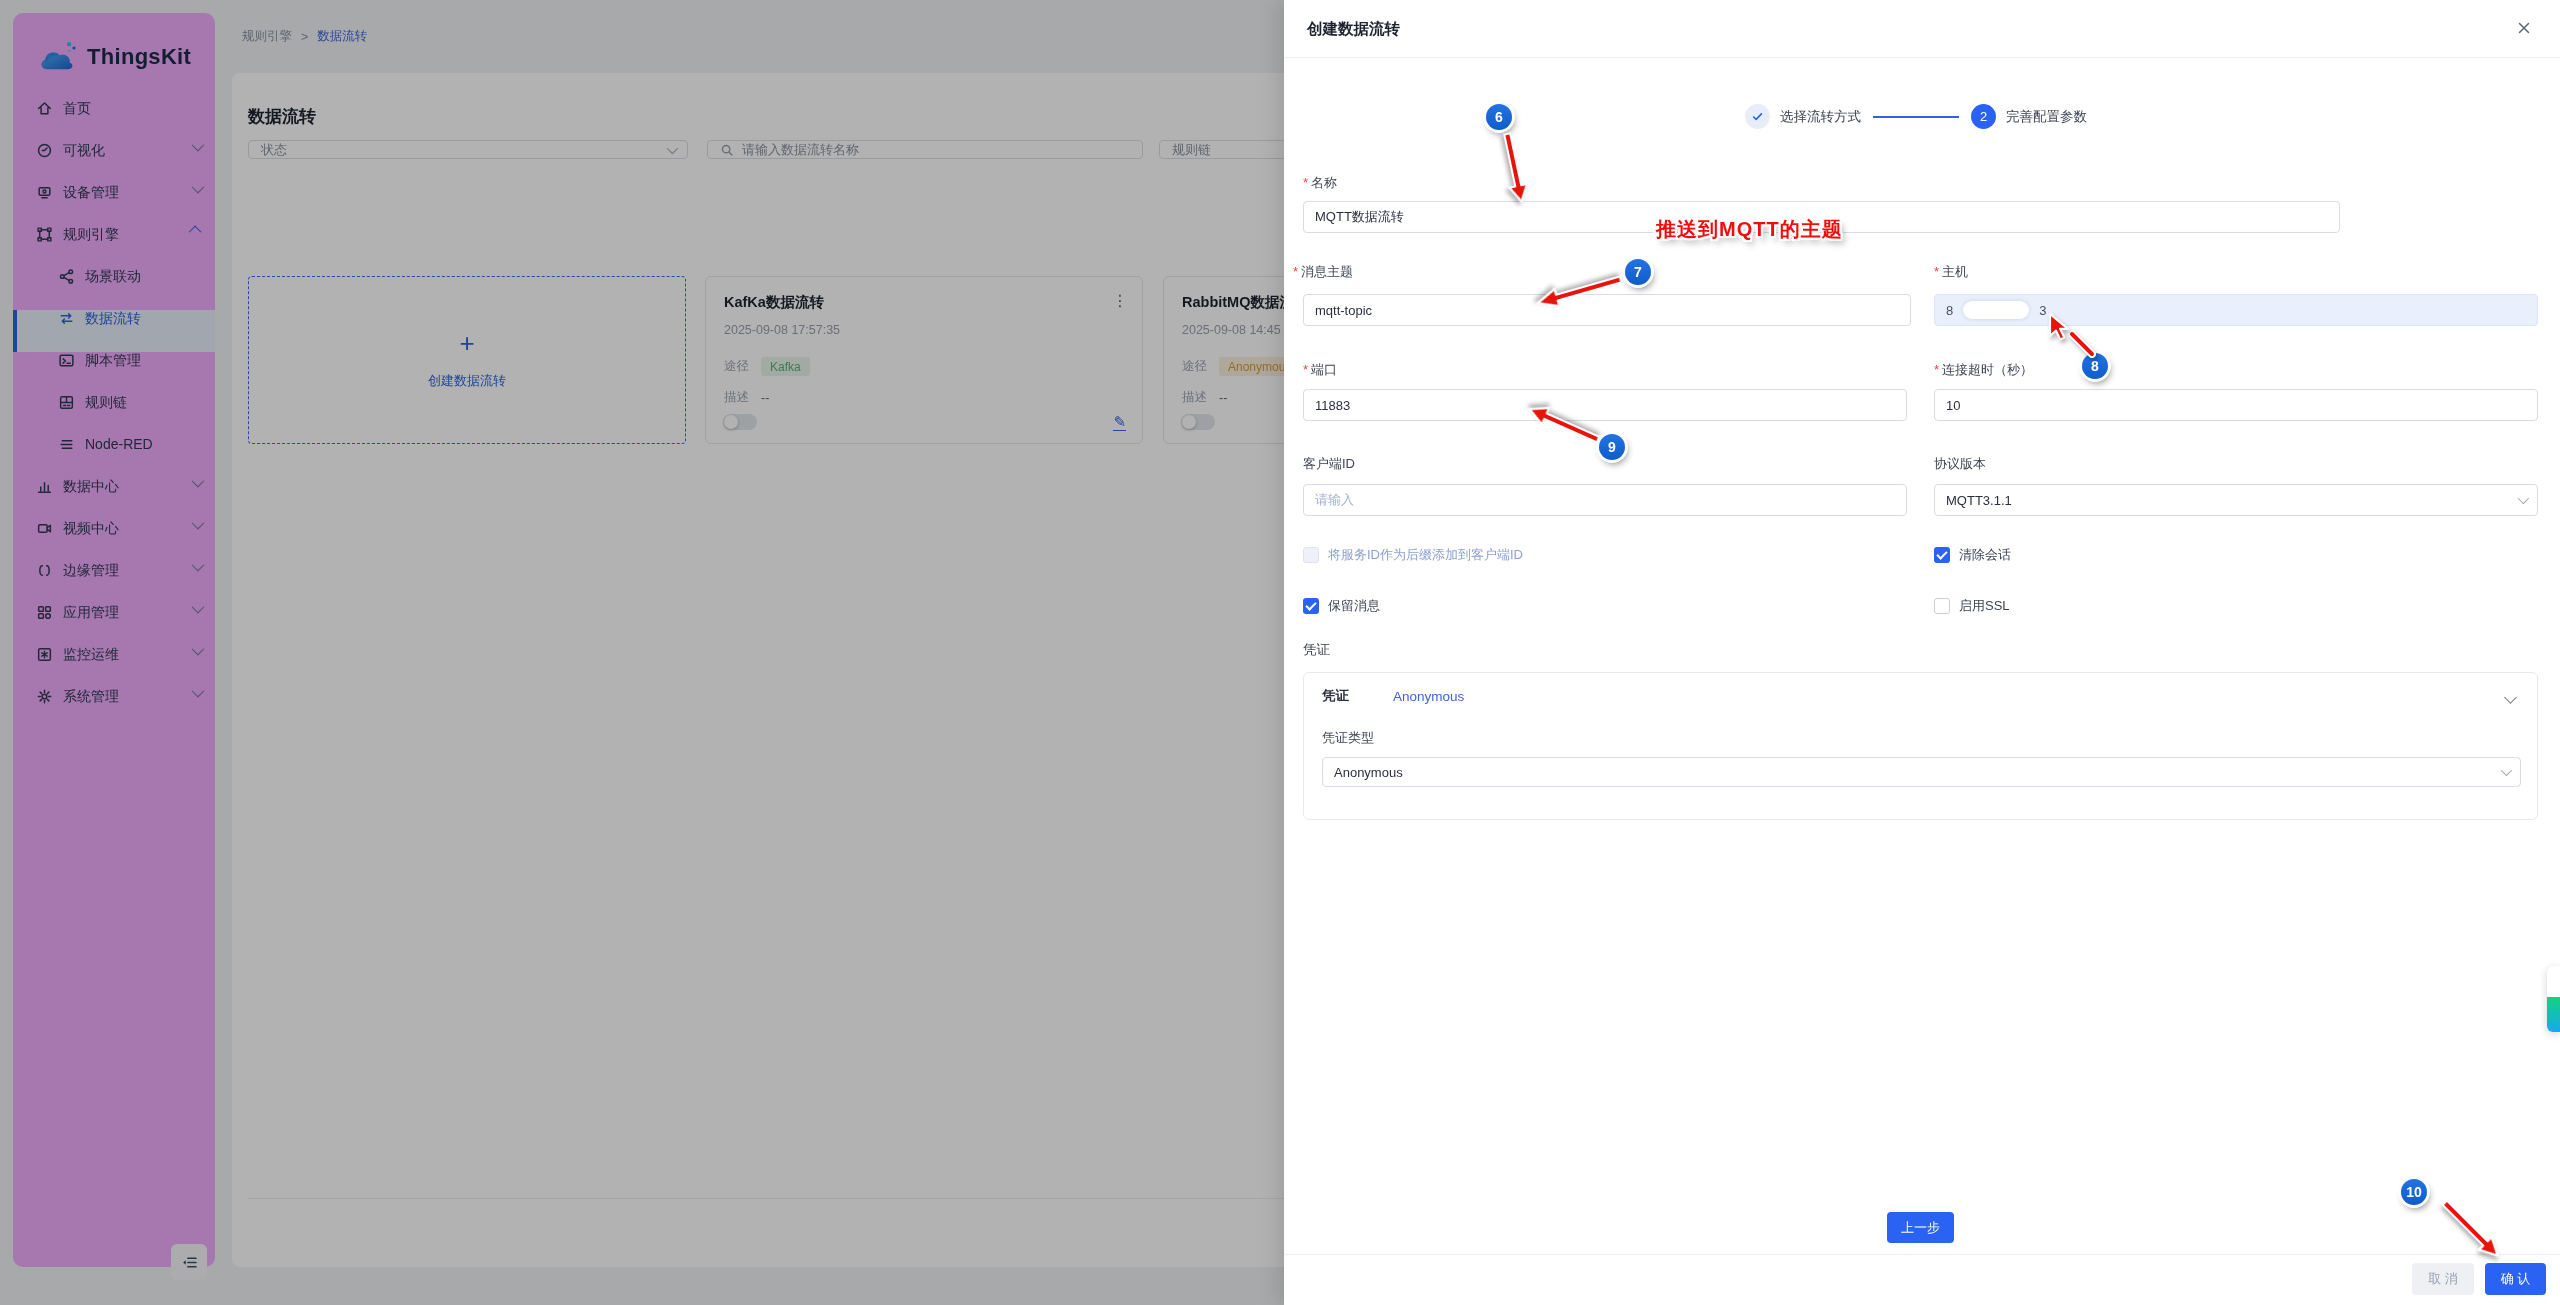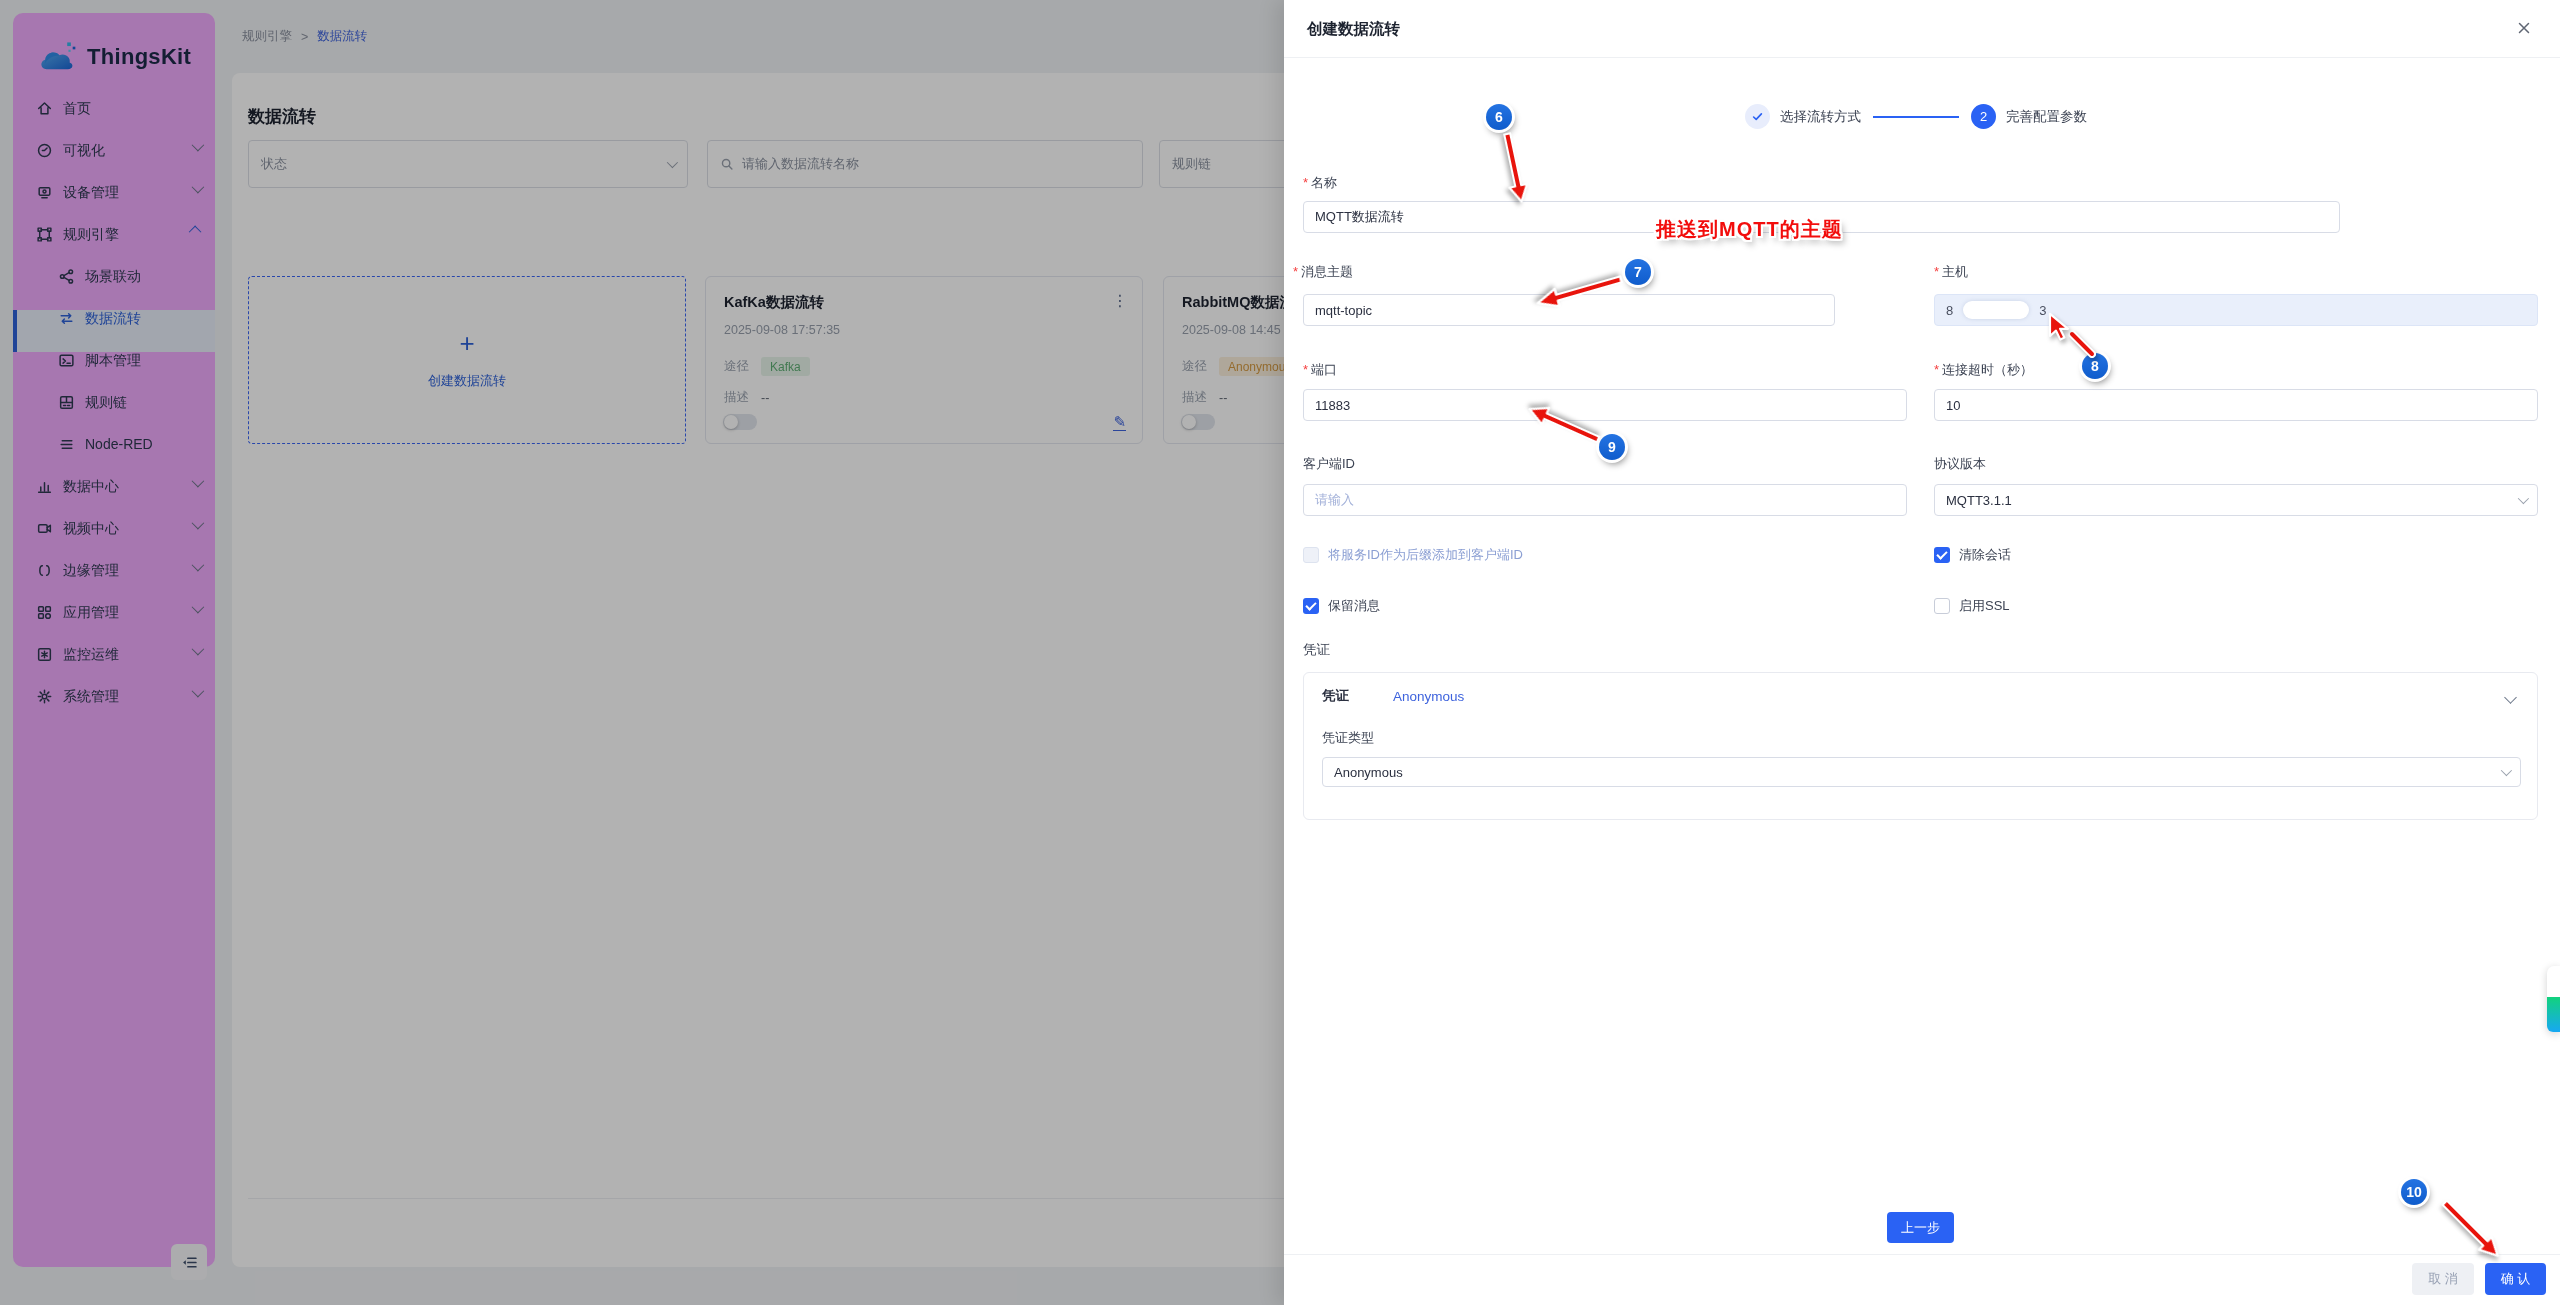--- a/index.html
+++ b/index.html
@@ -17,21 +17,21 @@
   .item .chev.up{transform:rotate(225deg) translateY(-2px);border-color:#2e62d9;}
   .item.active{background:#e9eef9;color:#2e62d9;}
   .item.active::before{content:"";position:absolute;left:0;top:0;bottom:0;width:4px;background:#2e62d9;}
   .collapse-btn{position:absolute;left:158px;top:1231px;width:36px;height:36px;display:flex;align-items:center;justify-content:center;border-radius:6px;background:#f6f7f9;color:#3d4d6b;cursor:pointer;}
   .collapse-btn svg{width:17px;height:17px;stroke:currentColor;fill:none;stroke-width:1.6;stroke-linecap:round;}
   
   .crumbs{position:absolute;left:242px;top:28px;font-size:12.5px;color:#8a919f;display:flex;gap:9px;align-items:center;}
   .crumbs .cur{color:#3e63dd;}
   .main-card{position:absolute;left:232px;top:73px;width:2328px;height:1194px;background:#fff;border-radius:8px;}
   .main-title{position:absolute;left:16px;top:21px;font-size:17px;font-weight:700;color:#1d2330;}
-  .ctrl{position:absolute;display:flex;align-items:center;background:#fff;border:1px solid #dcdfe6;border-radius:4px;font-size:13px;color:#8a919f;padding:0 12px;box-sizing:border-box;height:48px;cursor:pointer;text-align:center;}
+  .ctrl{position:absolute;display:flex;align-items:center;background:#fff;border:1px solid #dcdfe6;border-radius:4px;font-size:13px;color:#8a919f;padding:0 12px;box-sizing:border-box;height:19px;cursor:pointer;text-align:center;}
   .ctrl .chev{margin-left:auto;width:7px;height:7px;border-right:1.5px solid #9aa1ad;border-bottom:1.5px solid #9aa1ad;transform:rotate(45deg) translateY(-2px);}
   .ctrl .sicon{width:14px;height:14px;margin-right:8px;stroke:#9aa1ad;fill:none;stroke-width:1.6;stroke-linecap:round;flex:none;}
   .card-create{position:absolute;left:16px;top:203px;width:438px;height:168px;border:1px dashed #3b66f5;border-radius:4px;display:flex;flex-direction:column;align-items:center;justify-content:center;color:#2e62d9;cursor:pointer;box-sizing:border-box;}
   .card-create .plus{font-size:26px;font-weight:300;line-height:1;margin-bottom:16px;}
   .card-create .clabel{font-size:13px;}
   .dcard{position:absolute;top:203px;width:438px;height:168px;background:#fff;border:1px solid #e4e7ef;border-radius:6px;box-sizing:border-box;}
   .dcard .ttl{position:absolute;left:18px;top:16px;font-size:14.5px;font-weight:700;color:#1d2330;}
   .dcard .kebab{position:absolute;right:14px;top:14px;font-size:16px;color:#5b6b8c;cursor:pointer;}
   .dcard .time{position:absolute;left:18px;top:46px;font-size:12.5px;color:#98a0ad;}
   .dcard .rowlab{font-size:12.5px;color:#98a0ad;}
@@ -387,21 +387,21 @@
       <div class="stp-circle stp-cur">2</div>
       <span class="stp-label">完善配置参数</span>
     </div>
 
     <label class="f-label req" style="left:19px;top:174px;">名称</label>
     <div class="inp" style="left:19px;top:201px;width:1037px;">
       <span>MQTT数据流转</span>
     </div>
 
     <label class="f-label req" style="left:9px;top:263px;">消息主题</label>
-    <div class="inp" style="left:19px;top:294px;width:532px;">
+    <div class="inp" style="left:19px;top:294px;width:608px;">
       <span>mqtt-topic</span>
     </div>
     <label class="f-label req" style="left:650px;top:263px;">主机</label>
     <div class="inp hostinp" style="left:650px;top:294px;width:604px;">
       <span>8</span>
       <span class="redact"></span>
       <span>3</span>
     </div>
 
     <label class="f-label req" style="left:19px;top:361px;">端口</label>

